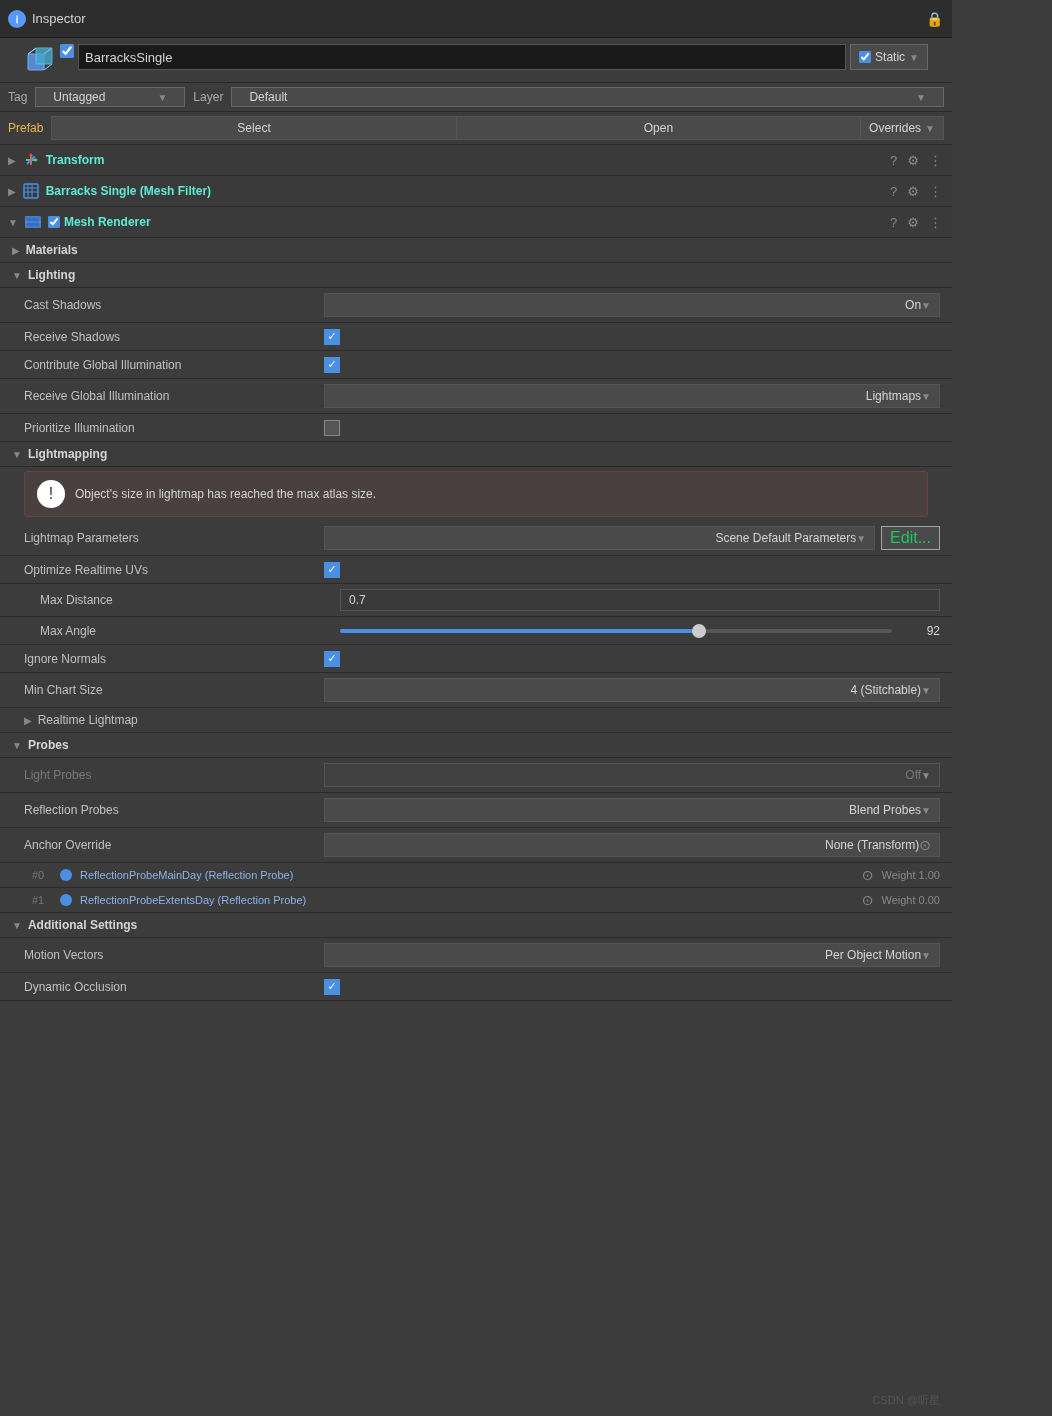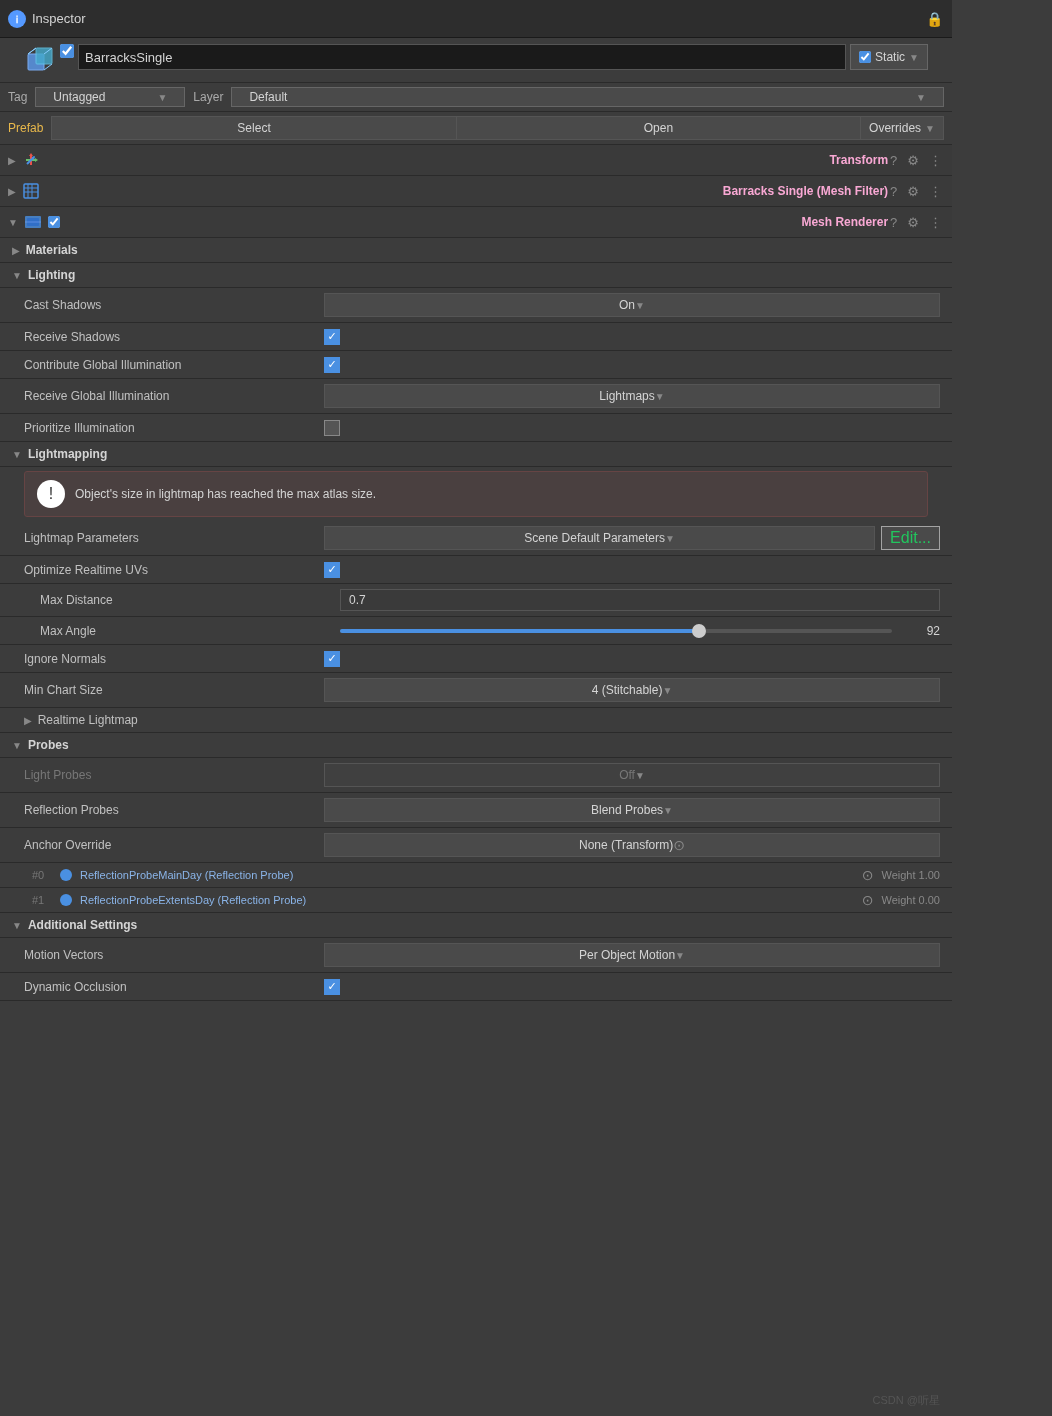--- a/index.html
+++ b/index.html
@@ -150,23 +150,22 @@
       font-size: 10px;
     }
     .component-icon {
       width: 18px; height: 18px;
       margin-right: 6px;
       display: flex; align-items: center; justify-content: center;
     }
     .component-title {
       flex: 1;
       font-weight: bold;
-      color: #f9a8d4;
-      font-size: 12px;
-      text-align: right;
+      color: #5eead4;
+      font-size: 12px;
     }
     .component-actions {
       display: flex; gap: 6px; align-items: center;
     }
     .icon-btn {
       color: #888;
       font-size: 13px;
       cursor: pointer;
       background: none;
       border: none;
@@ -216,21 +215,21 @@
     }
     .prop-dropdown {
       flex: 1;
       background: #4a4a4a;
       border: 1px solid #555;
       color: #d4d4d4;
       padding: 3px 8px;
       font-size: 12px;
       display: flex;
       align-items: center;
-      justify-content: center;
+      justify-content: flex-end;
       cursor: pointer;
       height: 24px;
     }
     .prop-dropdown.dim {
       color: #777;
       background: #404040;
     }
     .prop-number-field {
       flex: 1;
       background: #3a3a3a;

